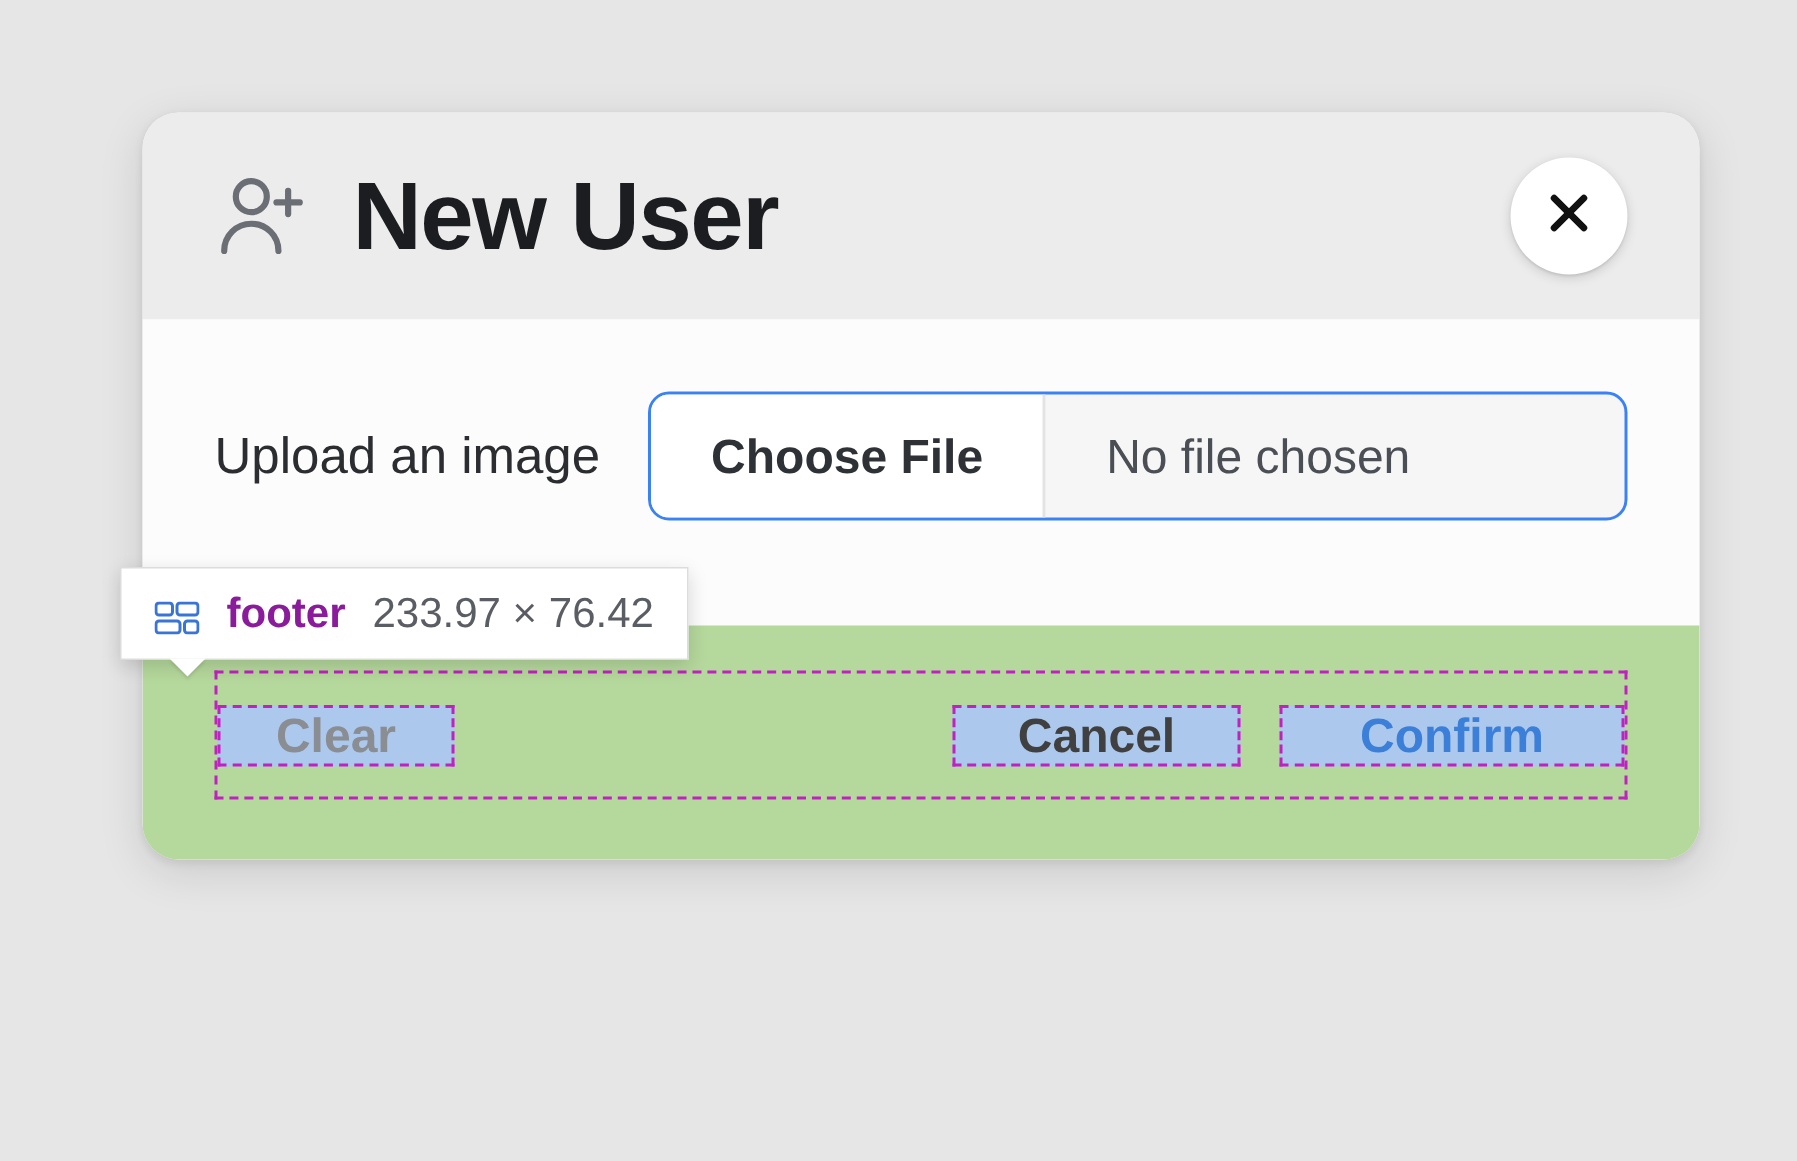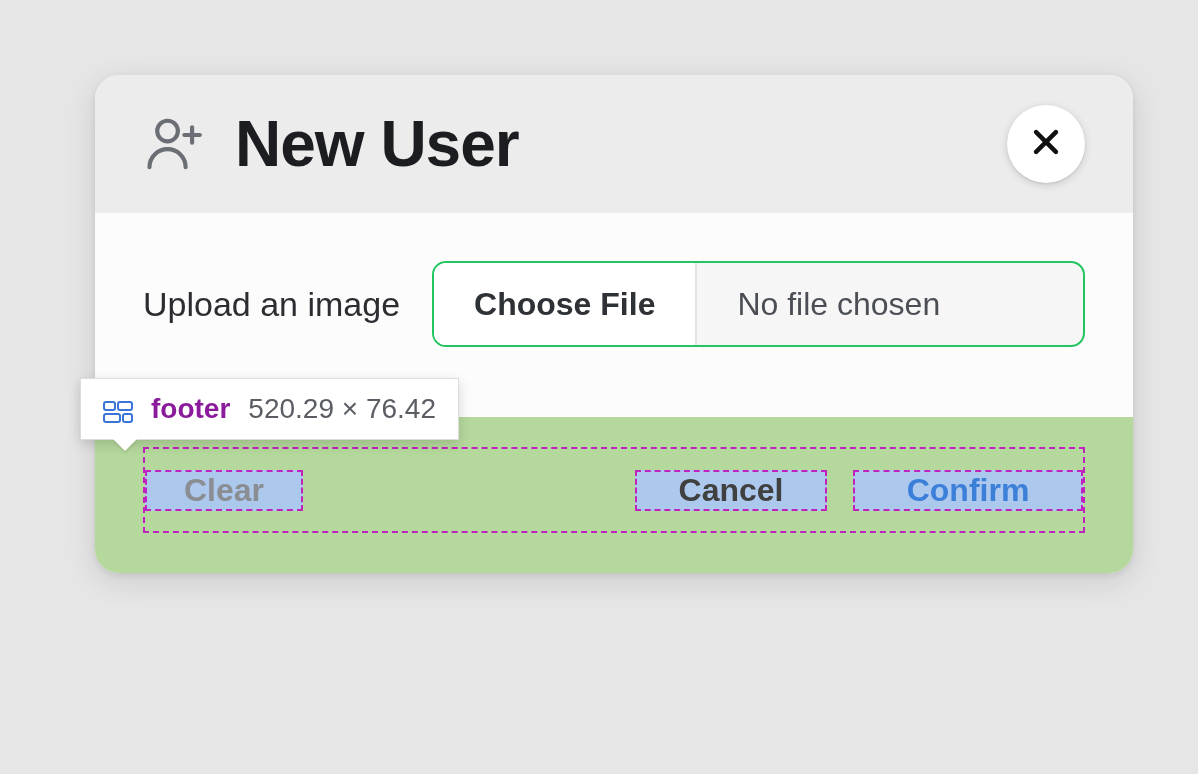--- a/index.html
+++ b/index.html
@@ -65,21 +65,21 @@
     align-items: center;
     gap: 32px;
   }
   .field-label {
     font-size: 34px;
     color: #2b2d31;
   }
   .file-control {
     flex: 1;
     display: flex;
-    border: 2px solid #22c55e;
+    border: 2px solid #3b82f6;
     border-radius: 14px;
     background: #f6f6f6;
     overflow: hidden;
     height: 86px;
   }
   .choose-btn {
     background: #fff;
     border-right: 2px solid #e3e3e3;
     padding: 0 40px;
     display: flex;
@@ -234,14 +234,14 @@
 <div class="inspect-tooltip">
   <span class="inspect-icon">
     <svg viewBox="0 0 30 22">
       <rect x="1" y="1" width="11" height="8" rx="2" fill="none" stroke="#3b74d8" stroke-width="2"></rect>
       <rect x="15" y="1" width="14" height="8" rx="2" fill="none" stroke="#3b74d8" stroke-width="2"></rect>
       <rect x="1" y="13" width="16" height="8" rx="2" fill="none" stroke="#3b74d8" stroke-width="2"></rect>
       <rect x="20" y="13" width="9" height="8" rx="2" fill="none" stroke="#3b74d8" stroke-width="2"></rect>
     </svg>
   </span>
   <span class="inspect-tag">footer</span>
-  <span class="inspect-dims">520.29 × 76.42</span>
+  <span class="inspect-dims">233.97 × 76.42</span>
 </div>
 
 </body></html>

